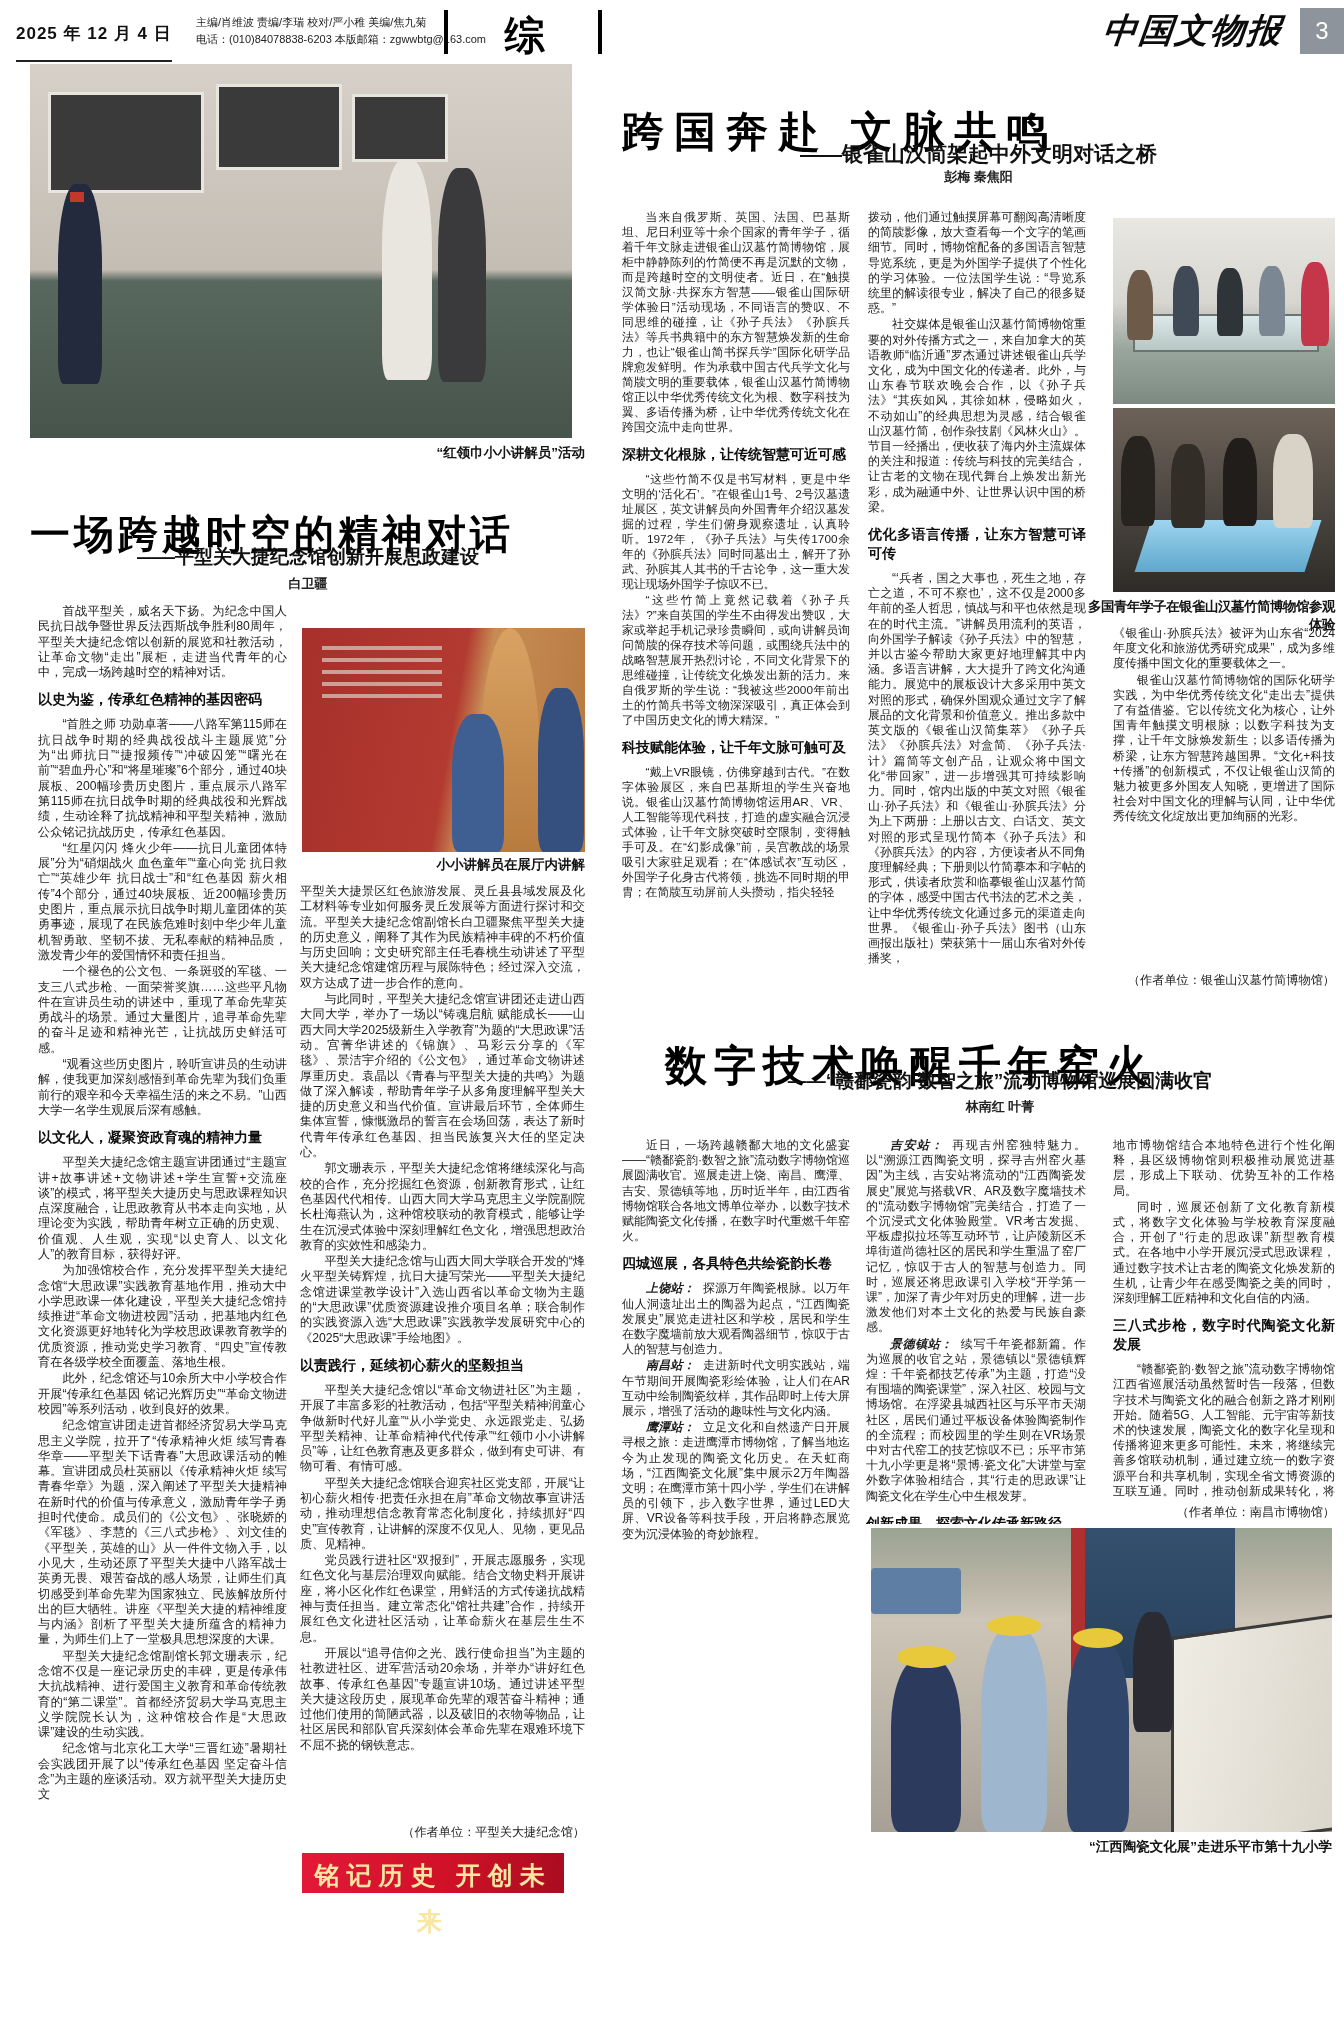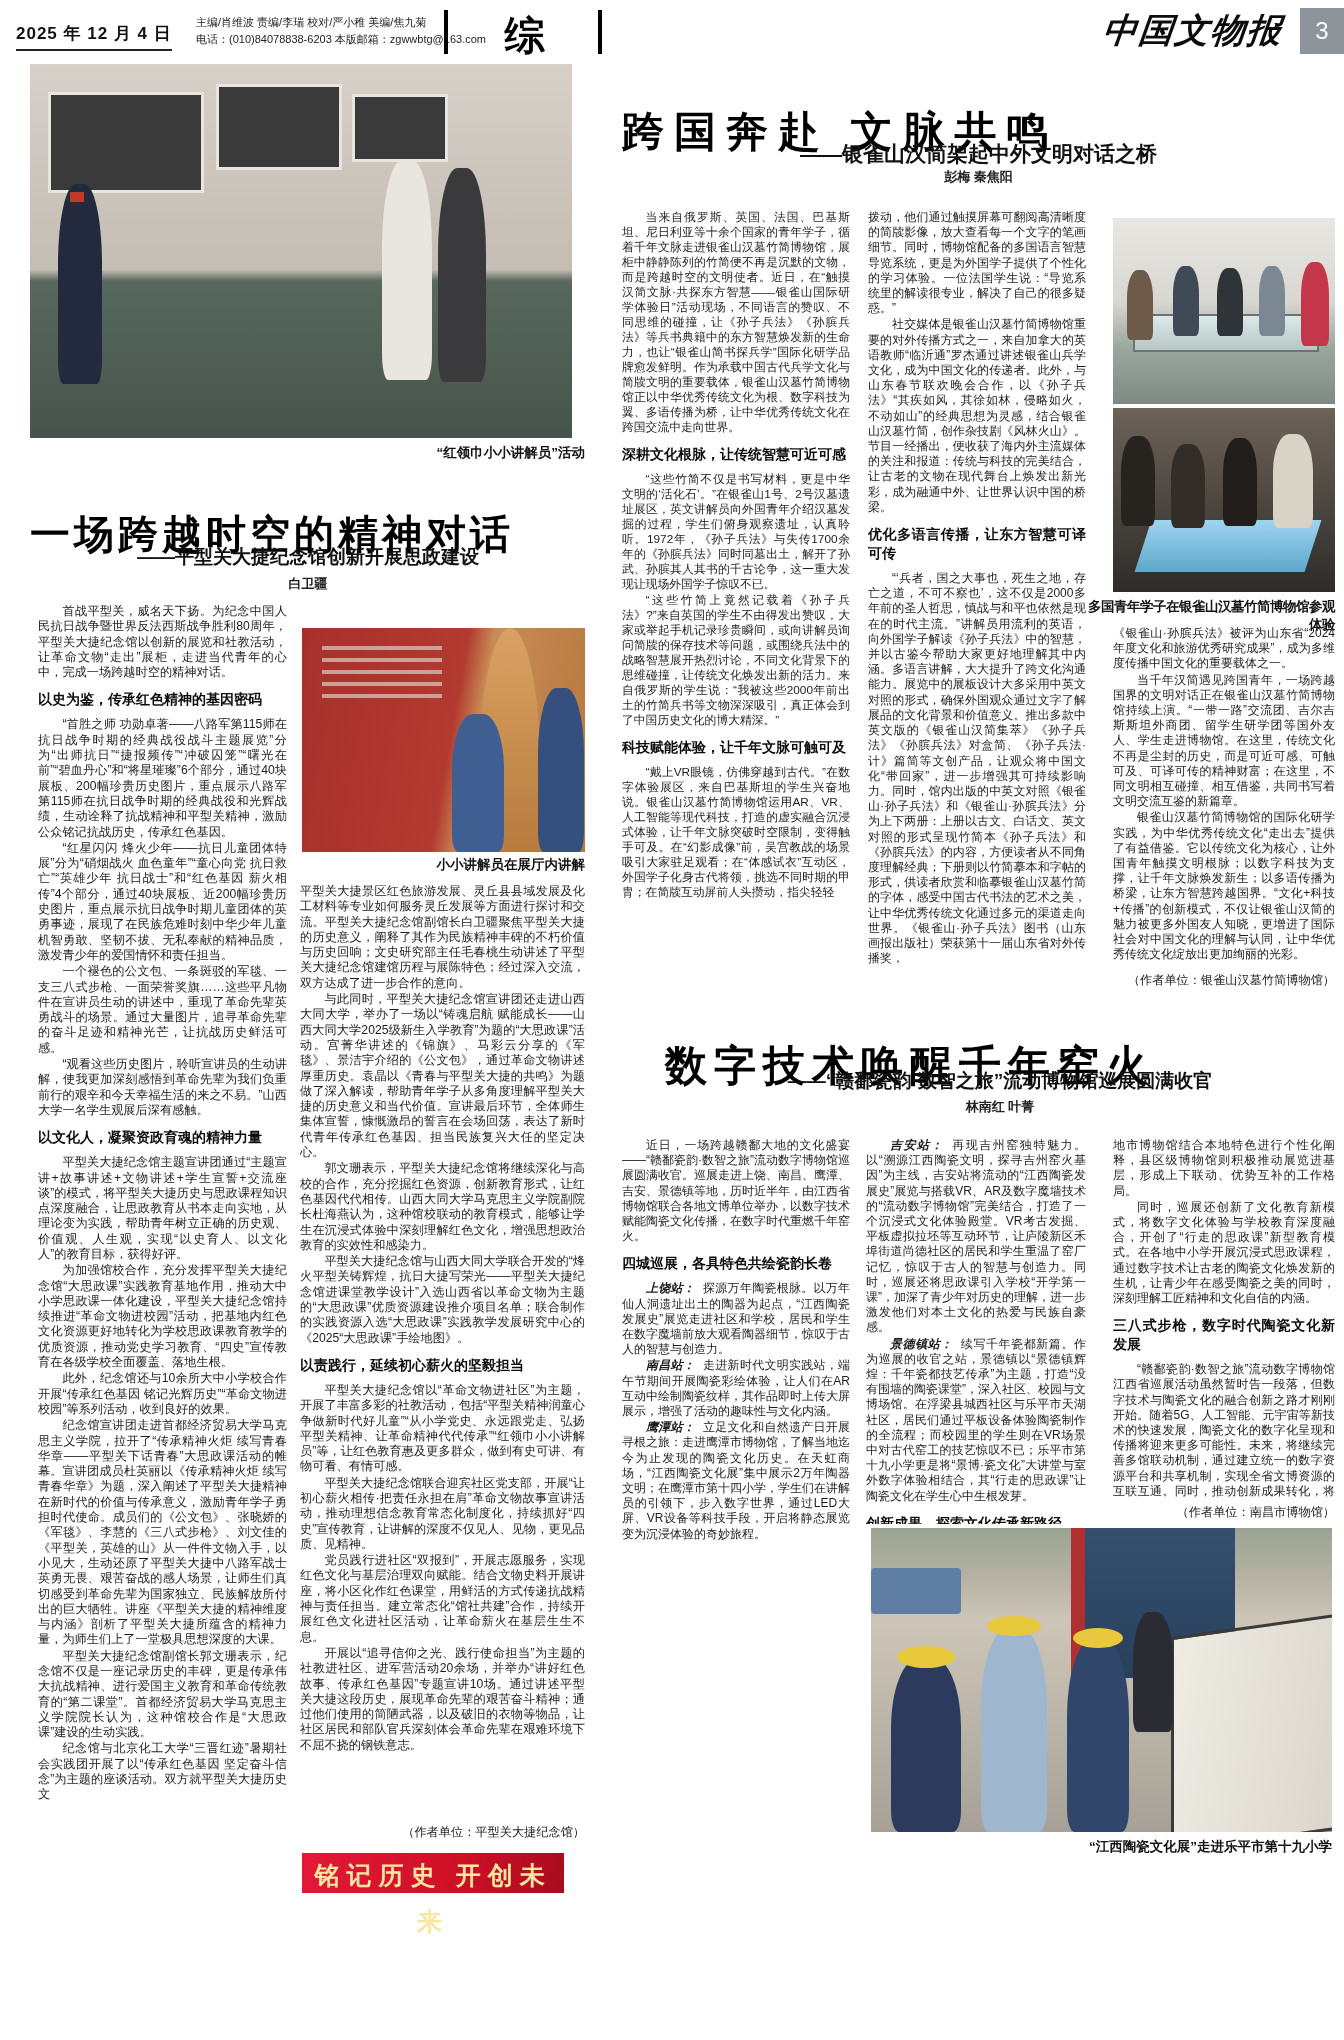--- a/index.html
+++ b/index.html
@@ -3,21 +3,21 @@
 <meta charset="utf-8">
 <style>
   html,body{margin:0;padding:0;}
   body{
     width:1344px;height:2040px;position:relative;background:#ffffff;
     font-family:"Liberation Sans","DejaVu Sans",sans-serif;color:#1c1c1c;
     -webkit-font-smoothing:antialiased;
   }
   
   .hdr-date{position:absolute;left:16px;top:22px;font-size:17px;font-weight:bold;color:#111;
-    border-bottom:2px solid #222;padding-bottom:4px;letter-spacing:1px;}
+    border-bottom:2px solid #222;padding-bottom:15px;letter-spacing:1px;}
   .hdr-staff{position:absolute;left:196px;top:14px;font-size:11px;color:#222;line-height:17px;white-space:pre-line;}
   .hdr-bar{position:absolute;top:10px;width:4px;height:44px;background:#000;}
   .hdr-section{position:absolute;left:462px;top:8px;width:125px;text-align:center;
     font-size:40px;font-weight:bold;letter-spacing:28px;text-indent:28px;color:#000;
     font-family:"Liberation Serif","DejaVu Serif",serif;}
   .hdr-masthead{position:absolute;left:1098px;top:8px;width:190px;text-align:center;
     font-family:"DejaVu Serif","Liberation Serif",serif;font-size:34px;font-weight:bold;
     font-style:italic;color:#0c0c0c;transform:skewX(-6deg);letter-spacing:2px;}
   .hdr-pageno{position:absolute;left:1300px;top:8px;width:44px;height:46px;background:#8d949b;
     color:#fff;font-size:24px;text-align:center;line-height:46px;}
@@ -143,21 +143,20 @@
   <div style="left:30px;top:112px;width:170px;height:52px;background:linear-gradient(180deg,#9fd4ef,#5ea7cc);transform:skewX(-18deg)"></div>
   <div class="sil" style="left:8px;top:28px;width:34px;height:90px;background:#27231f"></div>
   <div class="sil" style="left:58px;top:36px;width:34px;height:84px;background:#332d27"></div>
   <div class="sil" style="left:110px;top:30px;width:34px;height:88px;background:#201d1a"></div>
   <div class="sil" style="left:160px;top:26px;width:40px;height:94px;background:#d9d2c6"></div>
 </div>
 <div class="caption" style="left:1088px;top:598px;width:247px;letter-spacing:-0.5px">多国青年学子在银雀山汉墓竹简博物馆参观体验</div>
 
 <div class="col" style="left:1113px;top:626px;width:222px;height:342px;font-size:12px;line-height:15.2px">
     <p class="para cont">《银雀山·孙膑兵法》被评为山东省“2024年度文化和旅游优秀研究成果”，成为多维度传播中国文化的重要载体之一。</p>
-    <p class="para">当千年汉简遇见跨国青年，一场跨越国界的文明对话正在银雀山汉墓竹简博物馆持续上演。“一带一路”交流团、吉尔吉斯斯坦外商团、留学生研学团等国外友人、学生走进博物馆。在这里，传统文化不再是尘封的历史，而是可近可感、可触可及、可译可传的精神财富；在这里，不同文明相互碰撞、相互借鉴，共同书写着文明交流互鉴的新篇章。</p>
     <p class="para">银雀山汉墓竹简博物馆的国际化研学实践，为中华优秀传统文化“走出去”提供了有益借鉴。它以传统文化为核心，让外国青年触摸文明根脉；以数字科技为支撑，让千年文脉焕发新生；以多语传播为桥梁，让东方智慧跨越国界。“文化+科技+传播”的创新模式，不仅让银雀山汉简的魅力被更多外国友人知晓，更增进了国际社会对中国文化的理解与认同，让中华优秀传统文化绽放出更加绚丽的光彩。</p>
   </div>
 <div class="author-line" style="left:1113px;top:972px;width:222px">（作者单位：银雀山汉墓竹简博物馆）</div>
 
 <h1 class="headline" style="left:665px;top:1010px;width:670px;font-size:42px;letter-spacing:7px">数字技术唤醒千年窑火</h1>
 <div class="subheadline" style="left:665px;top:1068px;width:670px;font-size:19px">——“赣鄱瓷韵·数智之旅”流动博物馆巡展圆满收官</div>
 <div class="byline" style="left:665px;top:1098px;width:670px">林南红 叶菁</div>
 
 <div class="col" style="left:622px;top:1138px;width:228px;height:748px;font-size:12px;line-height:15.2px">
     <p class="para">近日，一场跨越赣鄱大地的文化盛宴——“赣鄱瓷韵·数智之旅”流动数字博物馆巡展圆满收官。巡展走进上饶、南昌、鹰潭、吉安、景德镇等地，历时近半年，由江西省博物馆联合各地文博单位举办，以数字技术赋能陶瓷文化传播，在数字时代重燃千年窑火。</p>

